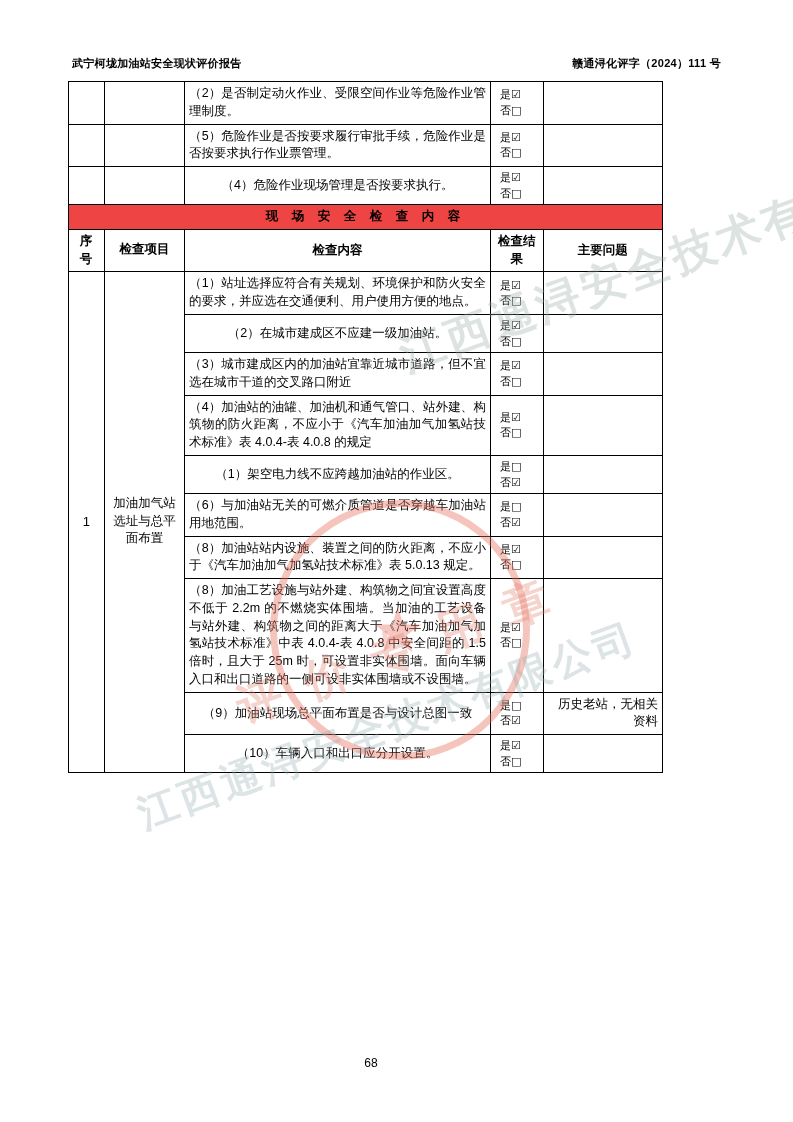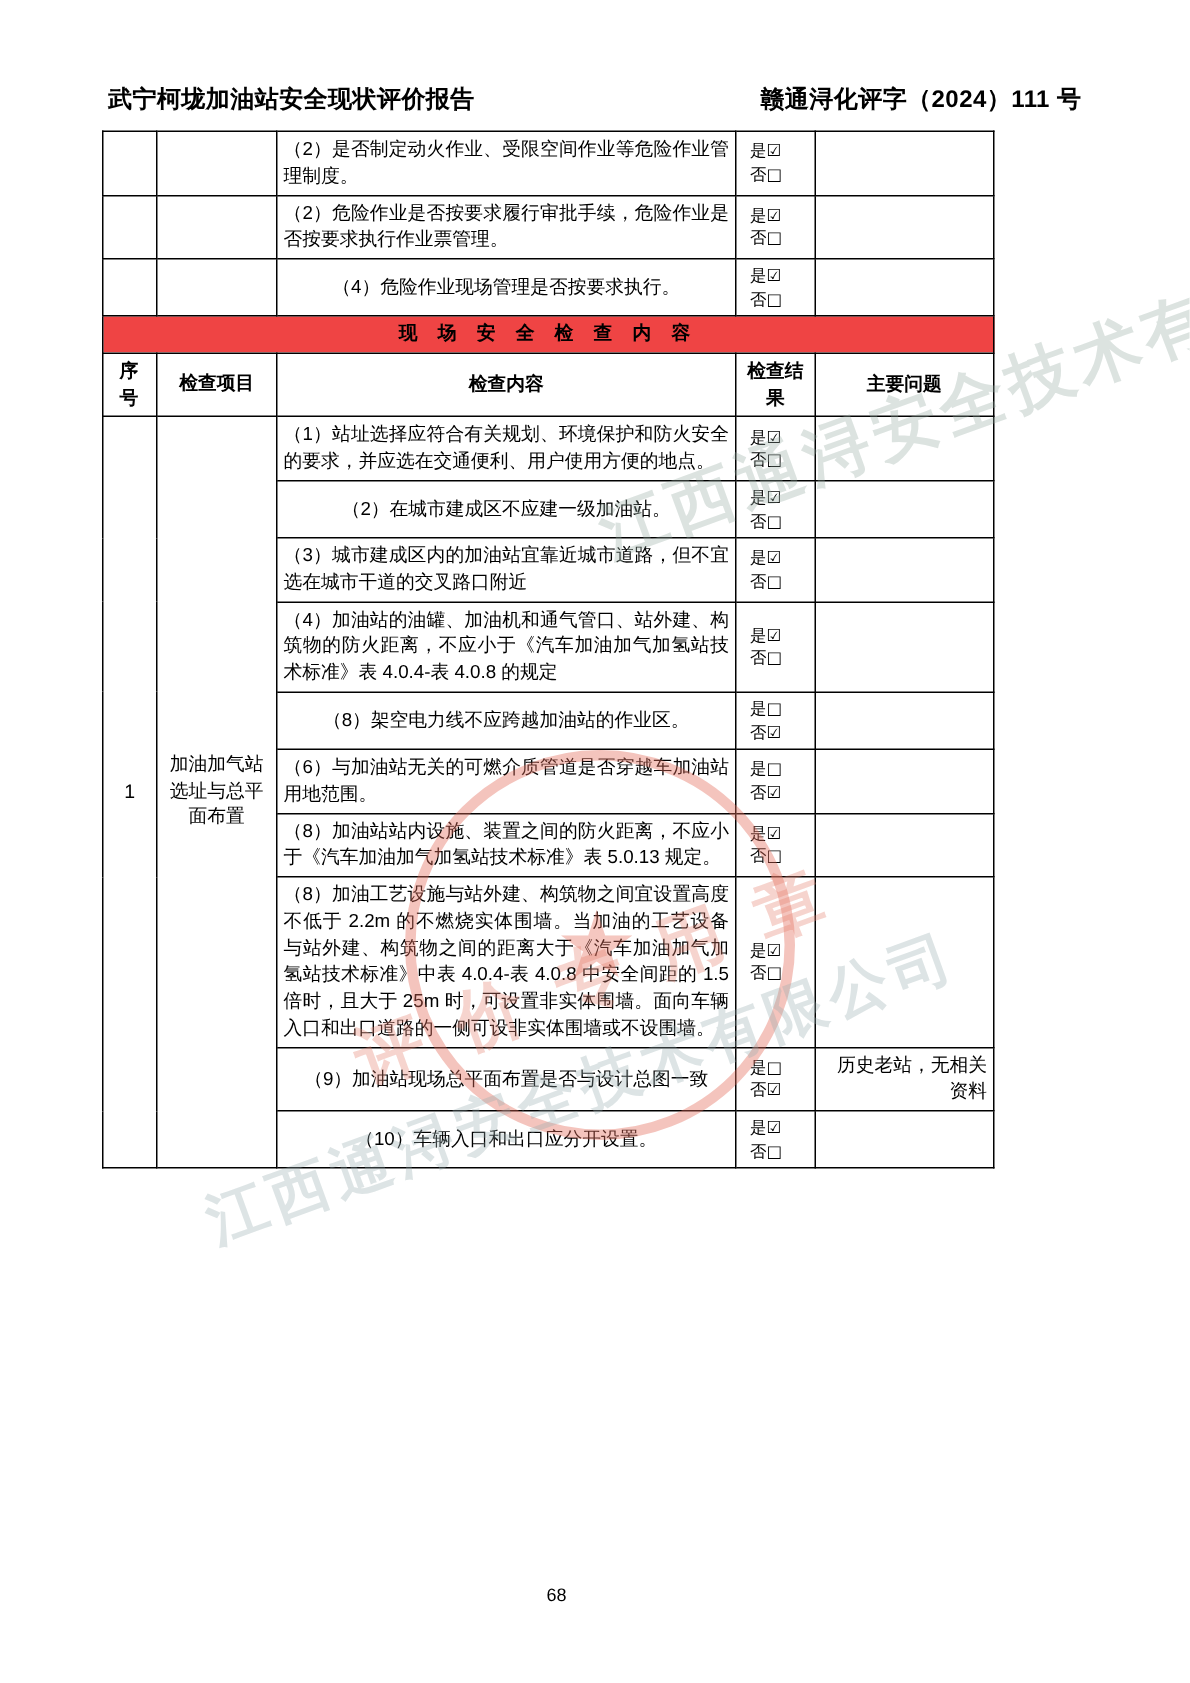--- a/index.html
+++ b/index.html
@@ -20,21 +20,21 @@
     width: 793px;
     height: 1122px;
     box-sizing: border-box;
     padding: 56px 68px 0 68px;
   }
   
   .header {
     display: flex;
     justify-content: space-between;
     align-items: baseline;
-    font-size: 16px;
+    font-size: 11px;
     font-family: "Liberation Sans", sans-serif;
     font-weight: bold;
     letter-spacing: 0.3px;
     margin-bottom: 10px;
     padding: 0 4px;
   }
   .header .left { white-space: nowrap; }
   .header .right { white-space: nowrap; }
 
   
@@ -190,21 +190,21 @@
         <td class="content-cell">（2）是否制定动火作业、受限空间作业等危险作业管理制度。</td>
         <td class="c-result result-cell">
           <div class="vstack box">是☑</div>
           <div class="vstack box">否□</div>
         </td>
         <td class="c-problem"></td>
       </tr>
       <tr>
         <td class="c-no"></td>
         <td class="c-item"></td>
-        <td class="content-cell">（2）危险作业是否按要求履行审批手续，危险作业是否按要求执行作业票管理。</td>
+        <td class="content-cell">（5）危险作业是否按要求履行审批手续，危险作业是否按要求执行作业票管理。</td>
         <td class="c-result result-cell">
           <div class="vstack box">是☑</div>
           <div class="vstack box">否□</div>
         </td>
         <td class="c-problem"></td>
       </tr>
       <tr>
         <td class="c-no"></td>
         <td class="c-item"></td>
         <td class="content-cell center">（4）危险作业现场管理是否按要求执行。</td>
@@ -255,21 +255,21 @@
       </tr>
       <tr>
         <td class="content-cell">（4）加油站的油罐、加油机和通气管口、站外建、构筑物的防火距离，不应小于《汽车加油加气加氢站技术标准》表 4.0.4-表 4.0.8 的规定</td>
         <td class="c-result result-cell">
           <div class="vstack box">是☑</div>
           <div class="vstack box">否□</div>
         </td>
         <td class="c-problem"></td>
       </tr>
       <tr>
-        <td class="content-cell center">（8）架空电力线不应跨越加油站的作业区。</td>
+        <td class="content-cell center">（1）架空电力线不应跨越加油站的作业区。</td>
         <td class="c-result result-cell">
           <div class="vstack box">是□</div>
           <div class="vstack box">否☑</div>
         </td>
         <td class="c-problem"></td>
       </tr>
       <tr>
         <td class="content-cell">（6）与加油站无关的可燃介质管道是否穿越车加油站用地范围。</td>
         <td class="c-result result-cell">
           <div class="vstack box">是□</div>

